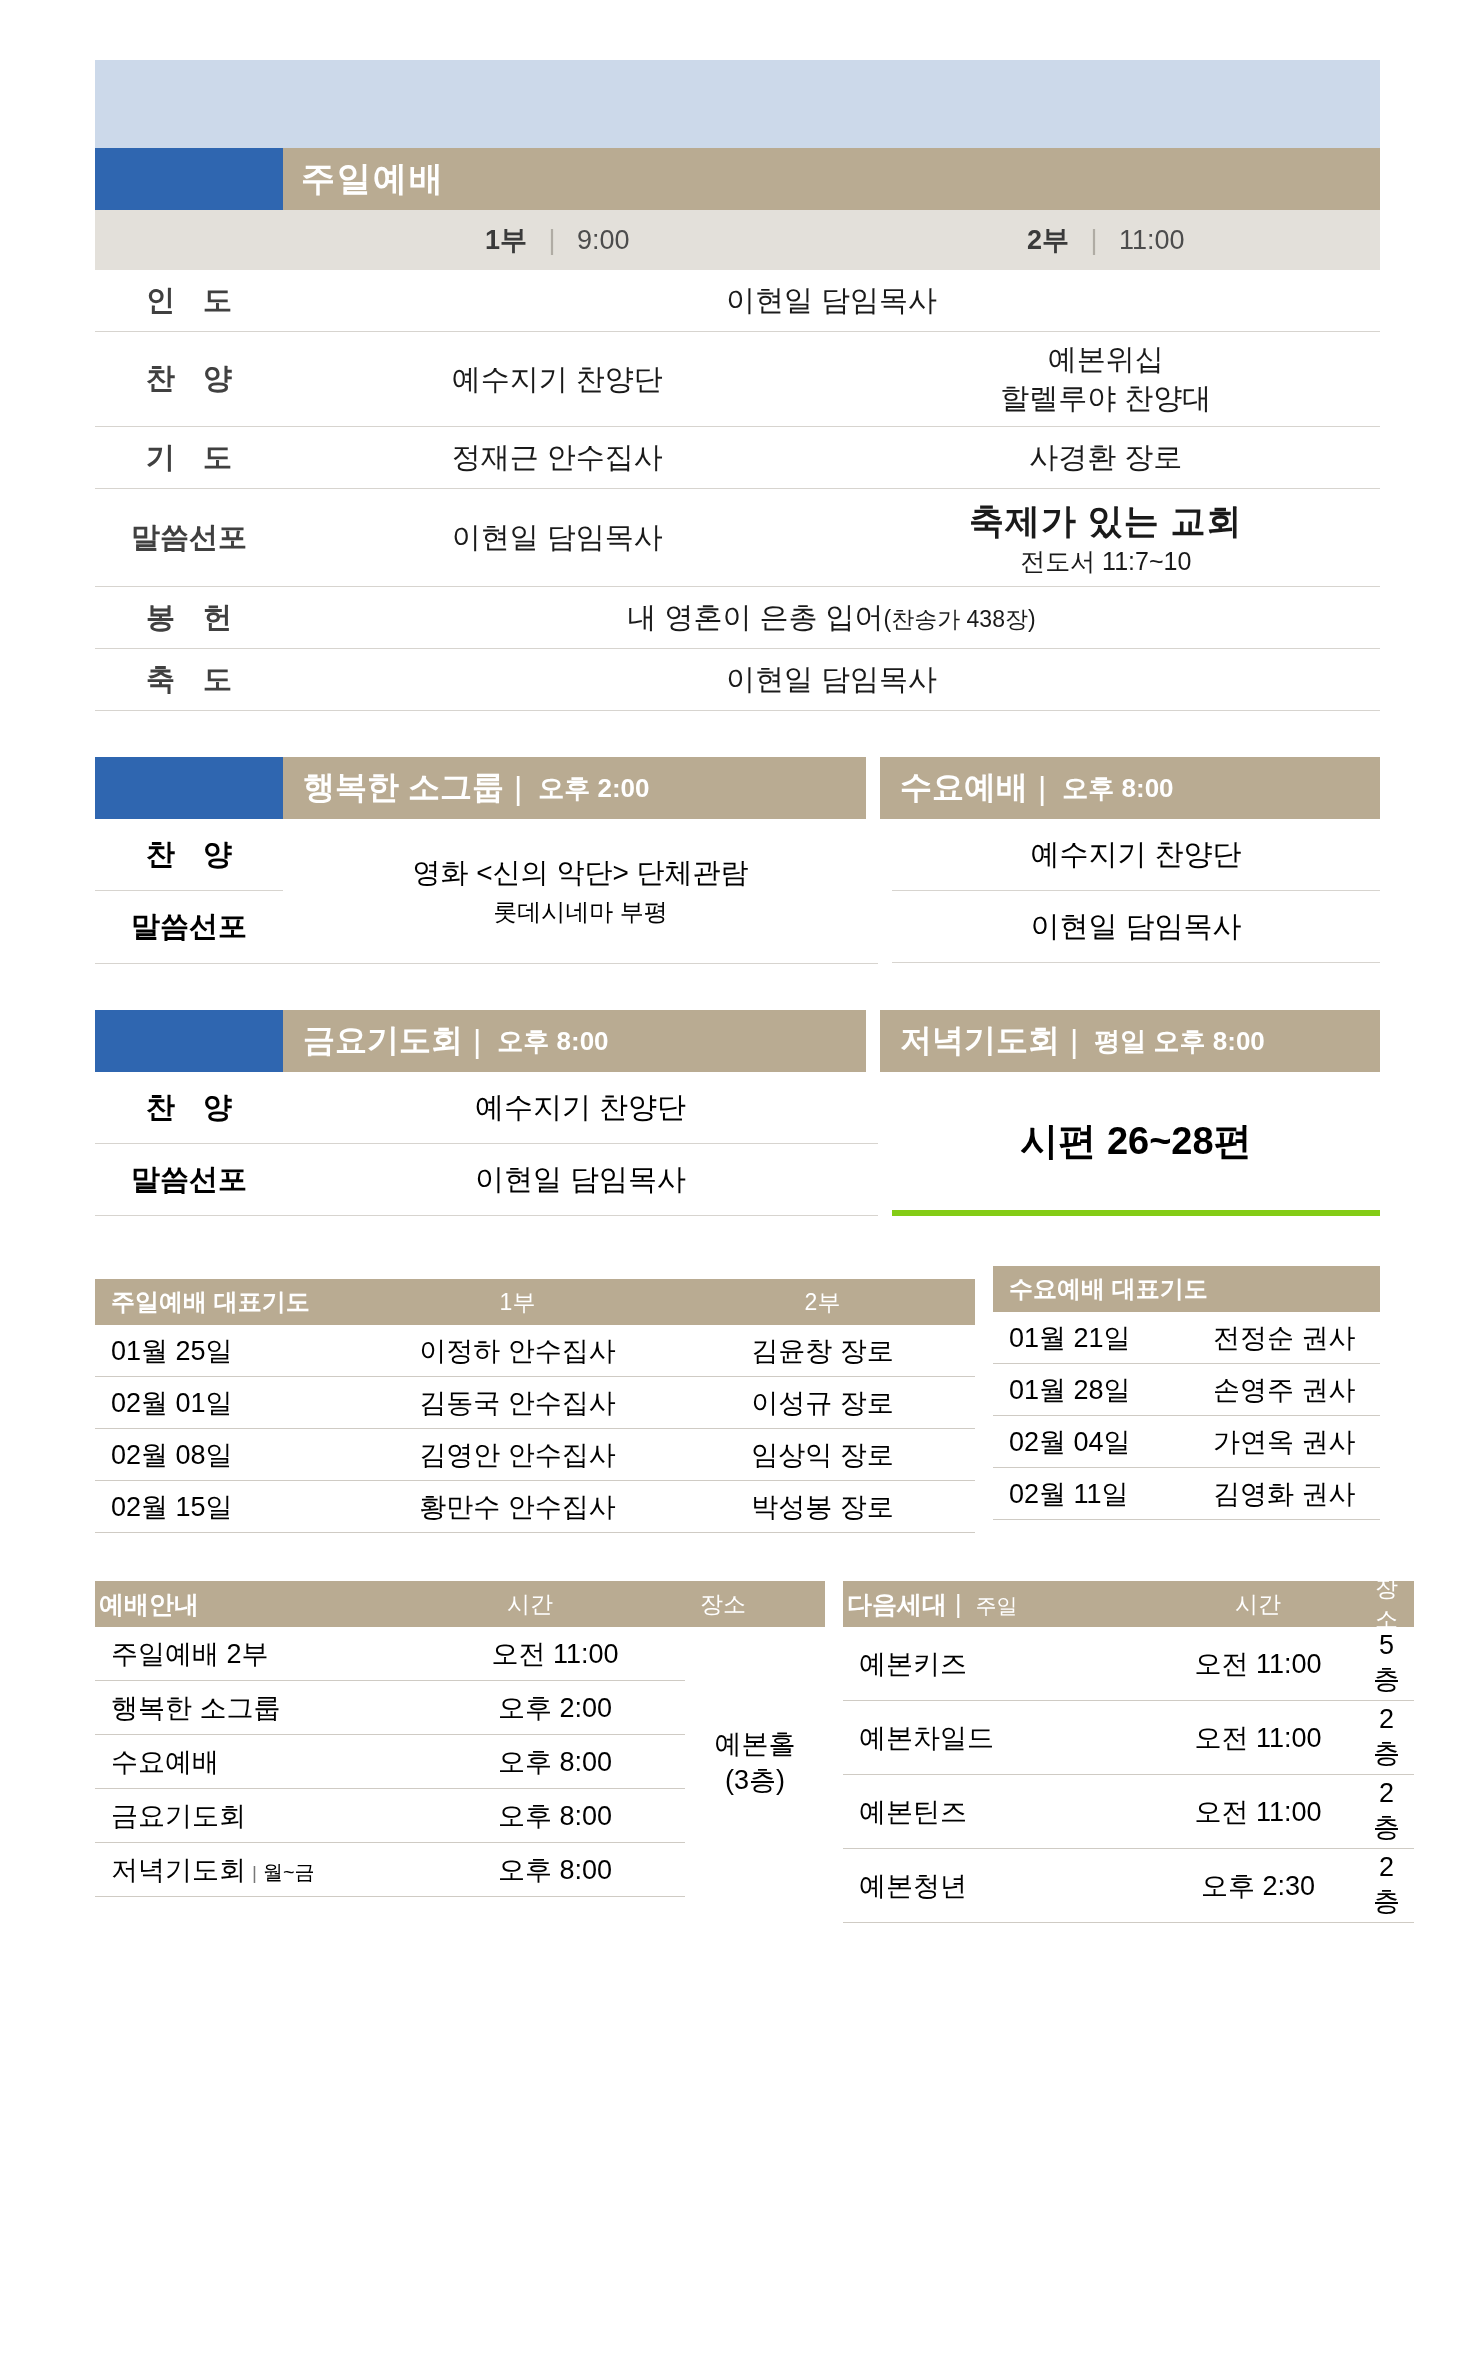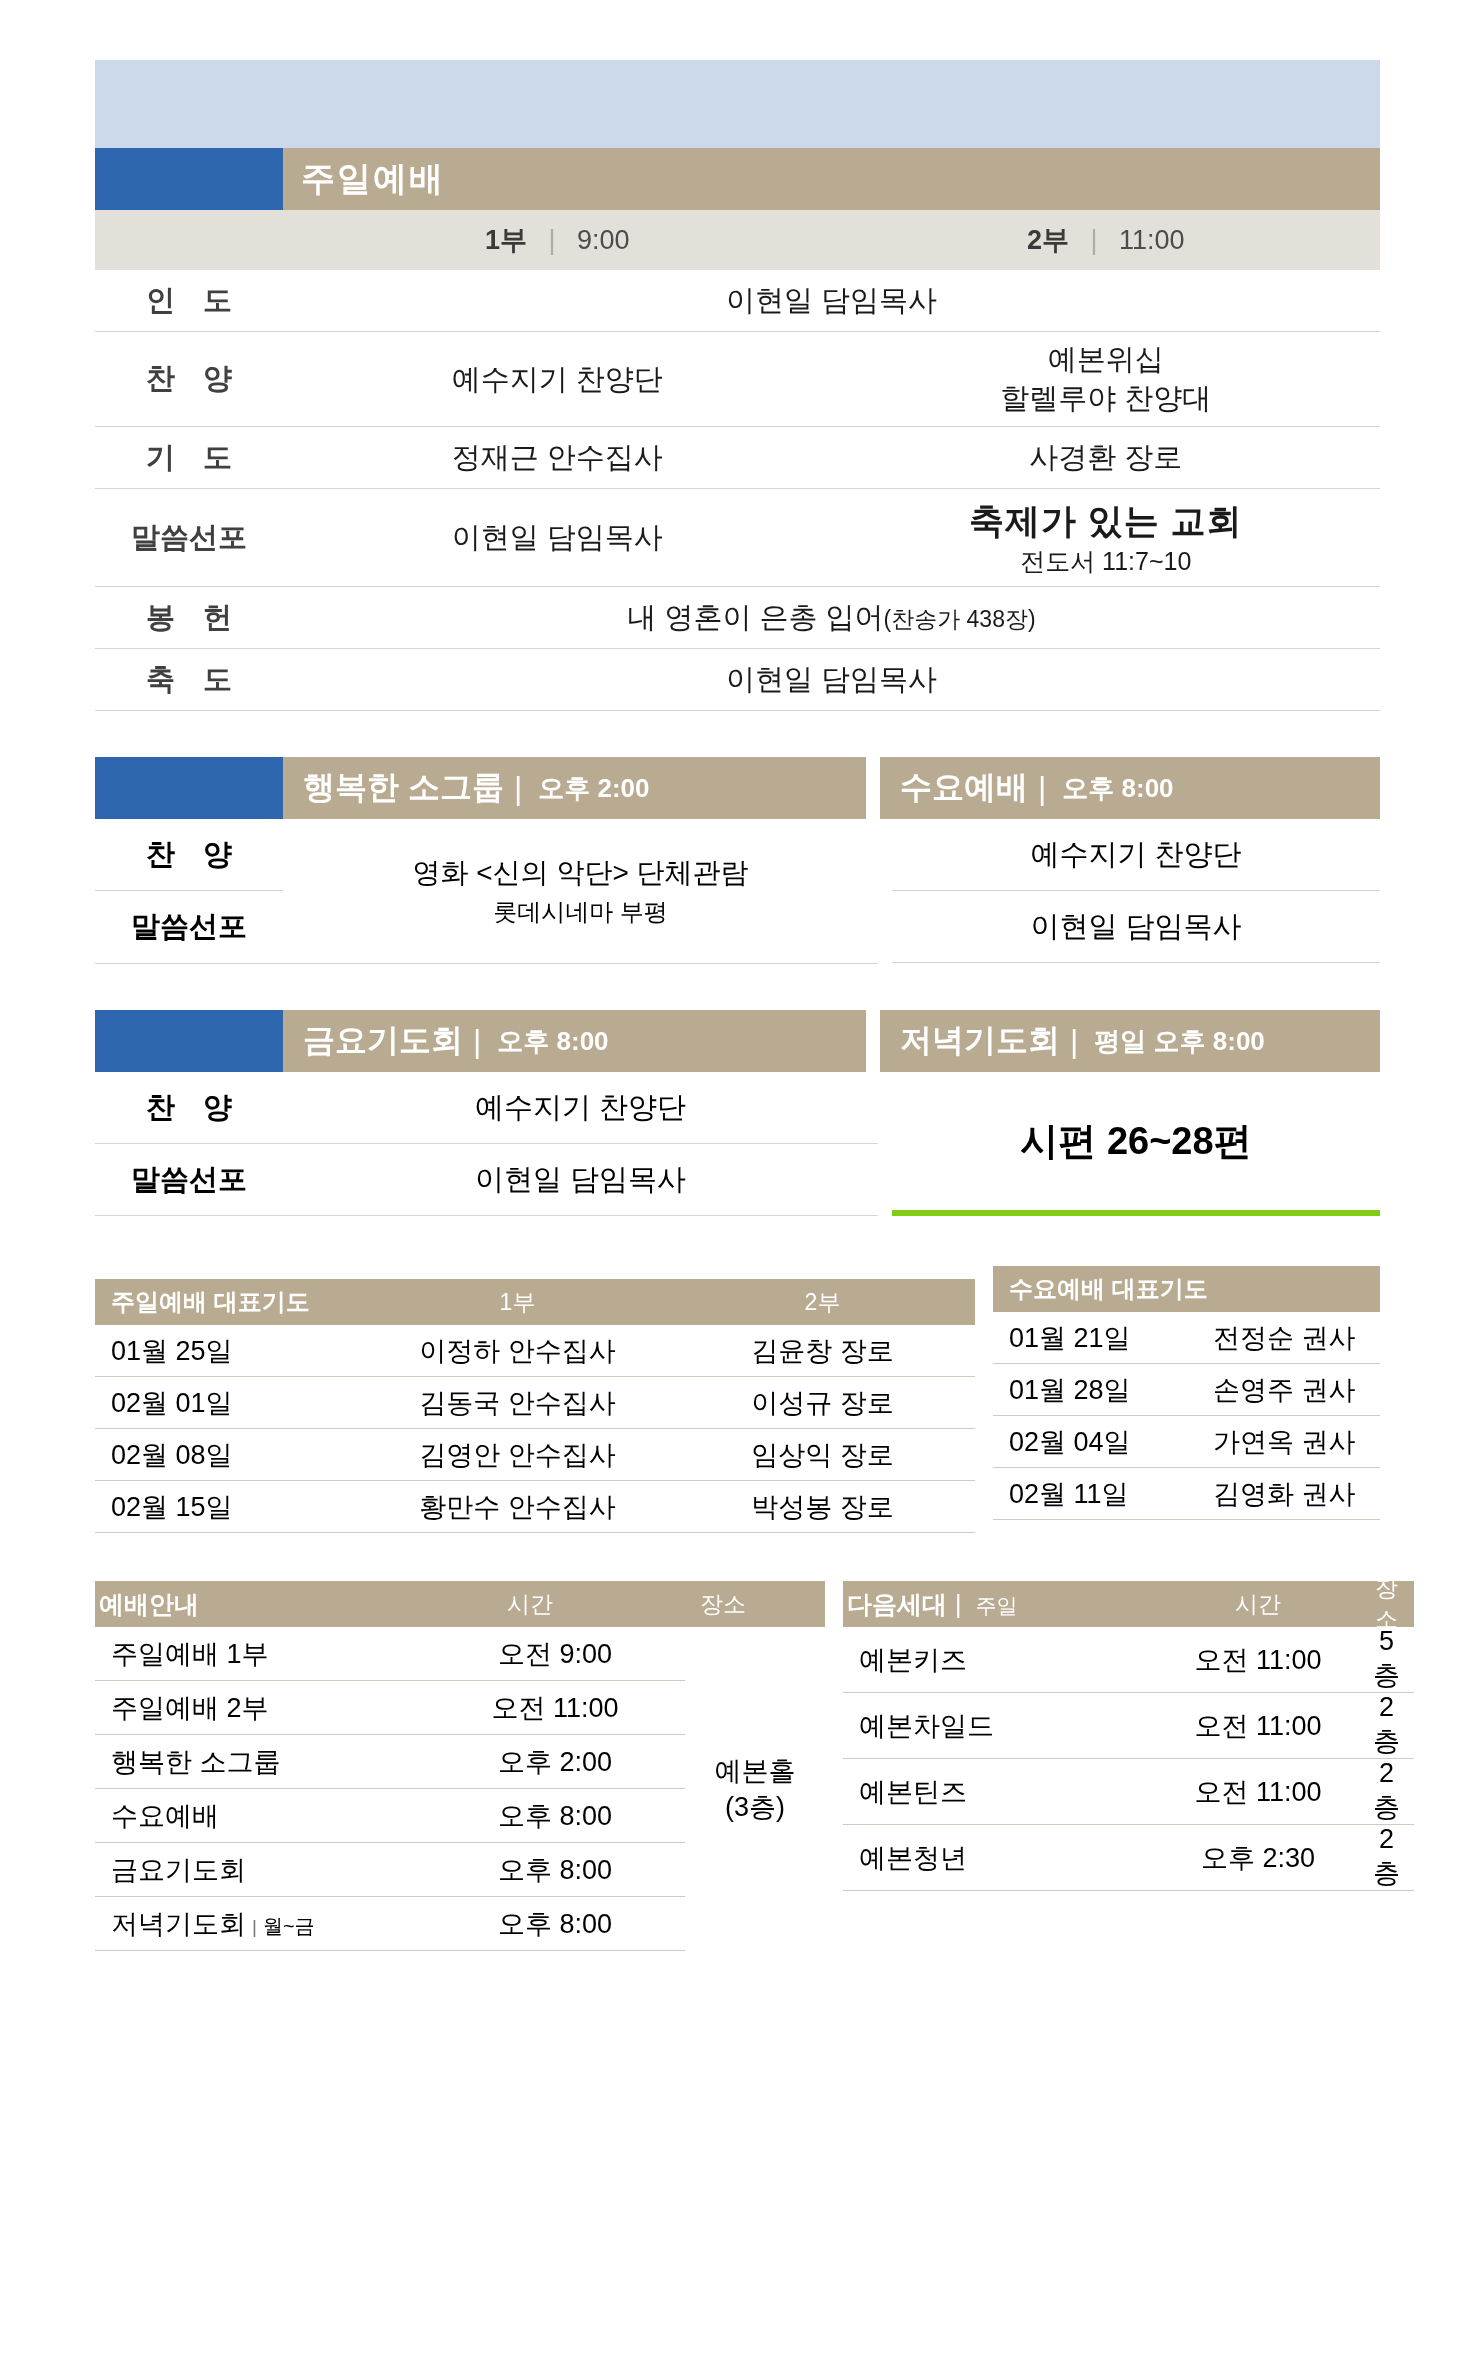--- a/index.html
+++ b/index.html
@@ -277,21 +277,21 @@
     border-bottom: 1px solid #cfcbc4;
     font-size: 27px;
   }
   .info-row .n { flex: 0 0 330px; padding-left: 16px; }
   .info-row .n .sm { font-size: 20px; }
   .info-row .n .vl { color: #777; margin: 0 6px; font-size: 19px; }
   .info-row .t { flex: 1 1 auto; text-align: center; }
 
   .nx-row {
     display: flex;
-    height: 66px;
+    height: 74px;
     align-items: center;
     border-bottom: 1px solid #cfcbc4;
     font-size: 27px;
   }
   .nx-row .n { flex: 0 0 300px; padding-left: 16px; }
   .nx-row .t { flex: 0 0 230px; text-align: center; }
   .nx-row .p { flex: 1 1 auto; text-align: center; padding-right: 14px; }
 </style>
 </head>
 <body>
@@ -497,24 +497,20 @@
   <div class="info-wrap">
     <div class="info-left">
       <div class="info-head">
         <div class="ih-title">예배안내</div>
         <div class="ih-time">시간</div>
         <div class="ih-place">장소</div>
       </div>
       <div class="info-body">
         <div class="info-col-main">
           <div class="info-row">
-            <div class="n">주일예배 1부</div>
-            <div class="t">오전  9:00</div>
-          </div>
-          <div class="info-row">
             <div class="n">주일예배 2부</div>
             <div class="t">오전  11:00</div>
           </div>
           <div class="info-row">
             <div class="n">행복한  소그룹</div>
             <div class="t">오후  2:00</div>
           </div>
           <div class="info-row">
             <div class="n">수요예배</div>
             <div class="t">오후  8:00</div>

